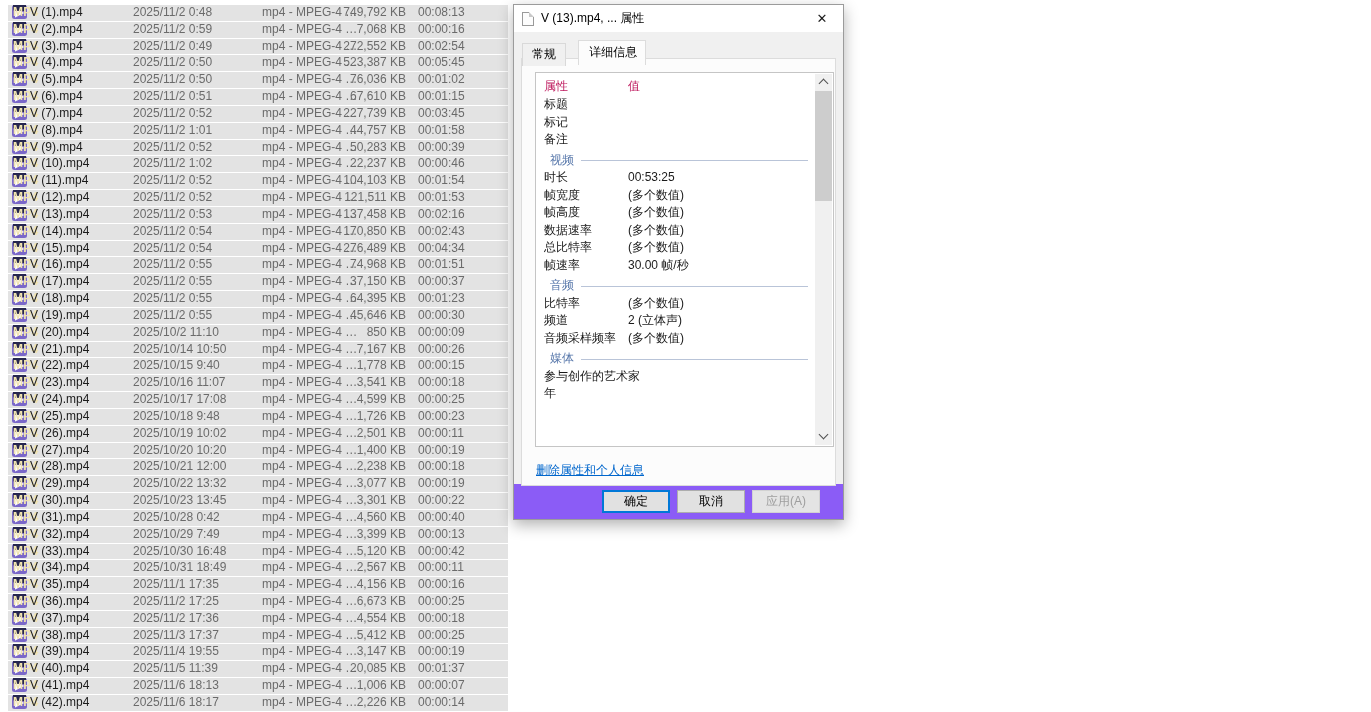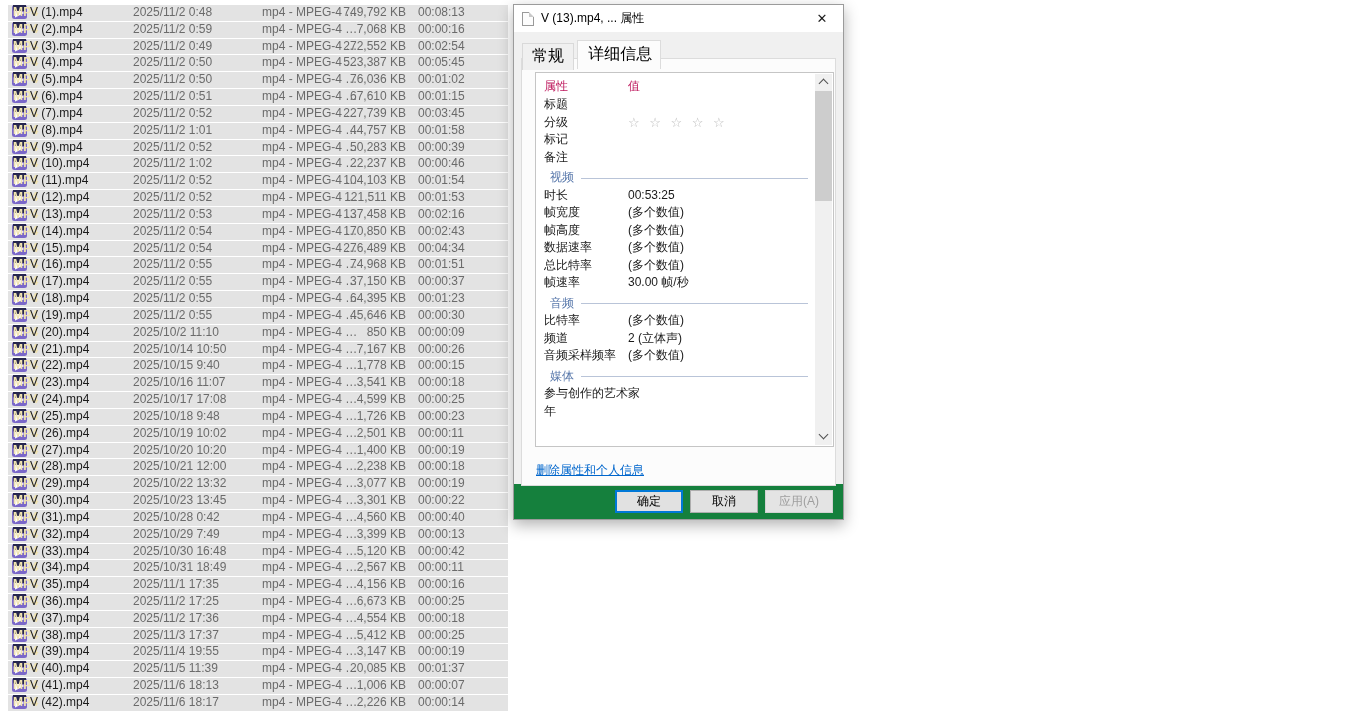--- a/index.html
+++ b/index.html
@@ -39,21 +39,21 @@
   .titlebar{height:27px;background:#ffffff;display:flex;align-items:center;padding-left:8px;}
   .doc-icon{width:10px;height:12px;background:#fdfdfd;border:1px solid #9a9a9a;position:relative;display:inline-block;}
   .doc-icon:after{content:"";position:absolute;right:-1px;top:-1px;border-style:solid;
     border-width:0 5px 5px 0;border-color:transparent #ffffff #c9c9c9 transparent;}
   .title{margin-left:7px;font-size:12px;color:#000;}
   .close{margin-left:auto;width:42px;height:27px;text-align:center;line-height:27px;
     font-size:13px;color:#1a1a1a;cursor:pointer;}
 
   .tabs{position:relative;height:20px;margin:8px 0 0 8px;z-index:2;}
   .tab{display:inline-block;padding:2px 9px 3px 9px;border:1px solid #d9d9d9;border-bottom:none;
-    background:#f0f0f0;margin-right:0;cursor:pointer;position:relative;top:2px;font-size:16px;}
+    background:#f0f0f0;margin-right:9px;cursor:pointer;position:relative;top:2px;font-size:12px;}
   .tab.active{background:#fcfcfc;padding:3px 8px 4px 10px;top:0;border-color:#dcdcdc;}
 
   .tabpage{
     position:absolute;left:7px;top:53px;width:315px;height:428px;
     background:#fcfcfc;border:1px solid #dcdcdc;box-sizing:border-box;z-index:1;
   }
   .proplist{
     position:absolute;left:13px;top:13px;width:299px;height:375px;
     background:#ffffff;border:1px solid #c5c5c5;box-sizing:border-box;overflow:hidden;
   }
@@ -80,21 +80,21 @@
   .chev.up{top:6px;transform:rotate(45deg);}
   .chev.down{top:3px;transform:rotate(225deg);}
   .sb-thumb{position:absolute;left:0;top:17px;width:17px;height:110px;background:#cdcdcd;cursor:pointer;}
 
   .remove-link{
     position:absolute;left:14px;top:403px;color:#0066cc;text-decoration:underline;
     cursor:pointer;font-size:12px;font-family:Liberation Mono, monospace;
   }
 
   .btnrow{position:absolute;left:0;right:0;bottom:0;height:35px;display:flex;
-    justify-content:flex-end;align-items:center;padding-right:10px;gap:7px;background:#15803d;}
+    justify-content:flex-end;align-items:center;padding-right:23px;gap:7px;background:#8b5cf6;}
   .btn{
     width:68px;height:23px;font-size:12px;font-family:inherit;
     background:#e1e1e1;border:1px solid #adadad;cursor:pointer;padding:0;color:#000;
   }
   .btn.ok{border:1px solid #0078d7;box-shadow:inset 0 0 0 1px #0078d7;background:#e5f1fb00;background:#e1e1e1;}
   .btn.disabled{background:#e4e4e4;border-color:#d2d2d2;color:#9e9e9e;cursor:default;}
 </style>
 </head>
 <body>
 
@@ -623,24 +623,20 @@
         <div class="plist-inner" id="plist">
           <div class="phead">
             <span class="phead-prop">属性</span>
             <span class="phead-val">值</span>
           </div>
             <div class="prow">
               <span class="plabel">标题</span>
               <span class="pvalue"></span>
             </div>
             <div class="prow">
-              <span class="plabel">分级</span>
-              <span class="pvalue stars">☆ ☆ ☆ ☆ ☆</span>
-            </div>
-            <div class="prow">
               <span class="plabel">标记</span>
               <span class="pvalue"></span>
             </div>
             <div class="prow">
               <span class="plabel">备注</span>
               <span class="pvalue"></span>
             </div>
             <div class="pgroup">
               <span class="pgname">视频</span>
               <div class="pgline"></div>

